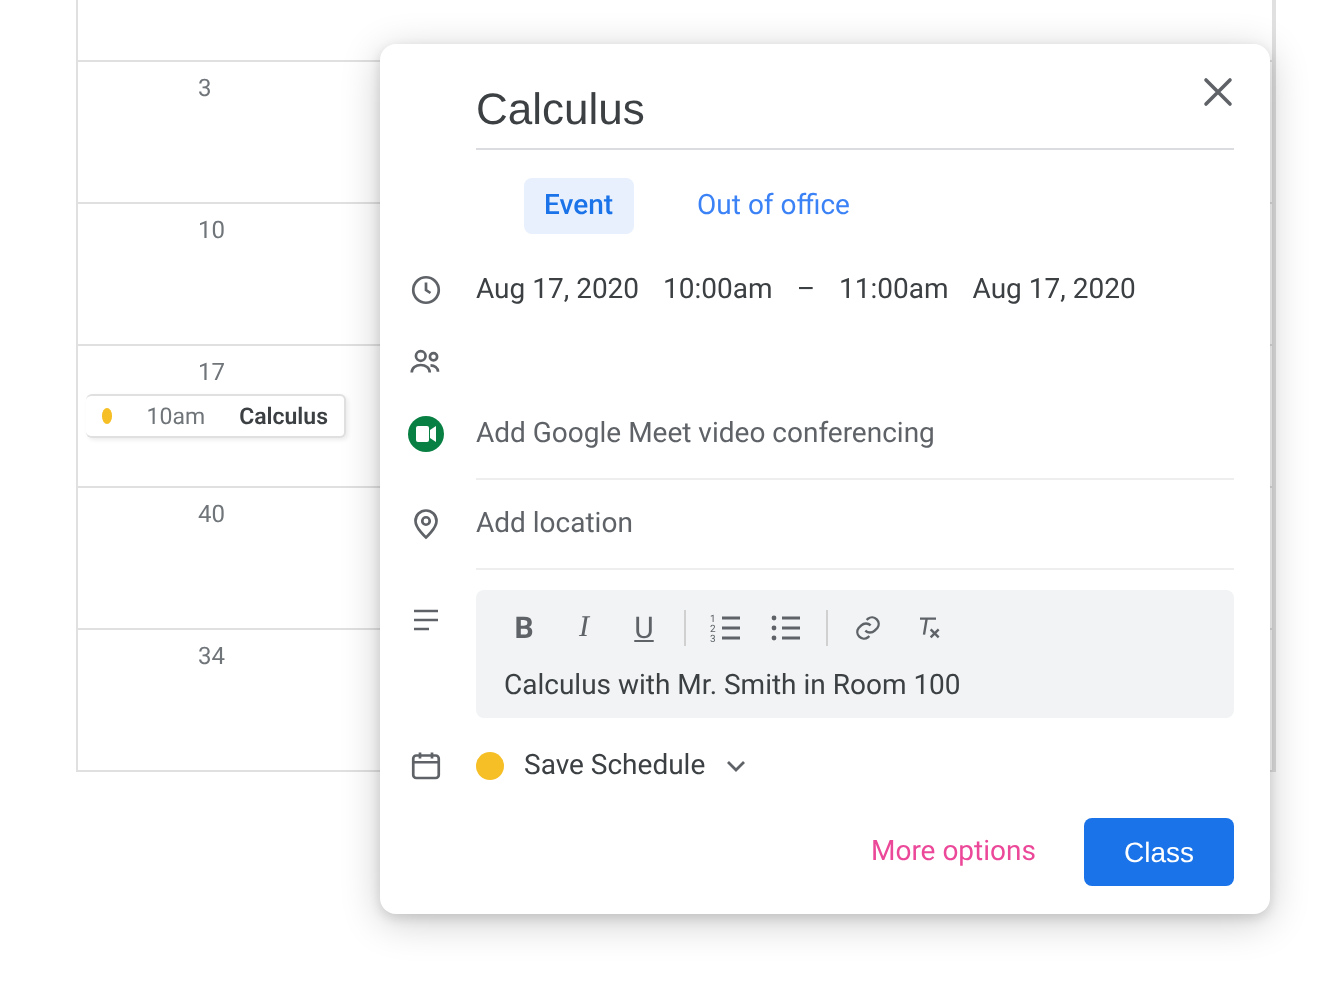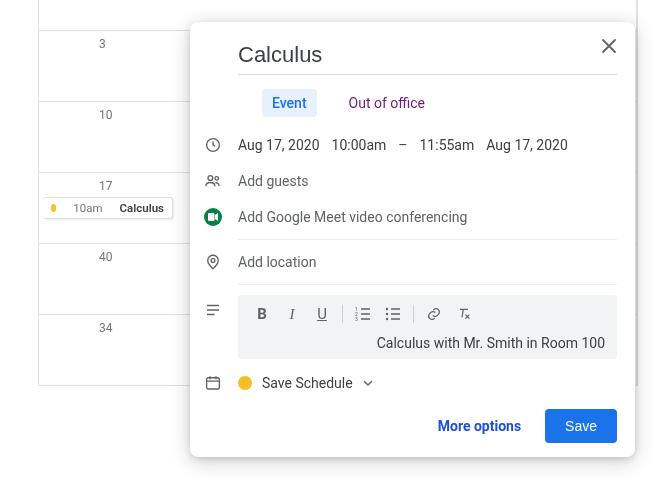--- a/index.html
+++ b/index.html
@@ -105,21 +105,21 @@
     padding: 4px 0 6px 0;
     width: 100%;
     outline: none;
   }
   .tabs {
     display: flex;
     gap: 22px;
     font-size: 14px;
     padding: 8px 0 4px 0;
   }
-  .tab { color: #701a75; cursor: pointer; padding: 6px 10px; border-radius: 4px; }
+  .tab { color: #3b82f6; cursor: pointer; padding: 6px 10px; border-radius: 4px; }
   .tab.active { color: #1a73e8; background: #e8f0fe; font-weight: 500; }
   .datetime {
     font-size: 14px;
     color: #3c4043;
     display: flex;
     gap: 12px;
     flex-wrap: nowrap;
     align-items: center;
   }
   .sep { border-top: 1px solid #eee; margin: 4px 18px 4px 48px; }
@@ -143,43 +143,41 @@
     border-radius: 3px;
     font-size: 15px;
   }
   .tdiv {
     width: 1px; height: 18px; background: #d0d0d0; margin: 0 4px;
   }
   .desc-text {
     padding: 2px 12px 2px 14px;
     font-size: 14px;
     color: #3c4043;
-    text-align: right;
   }
   .cal-select {
     display: flex; align-items: center; gap: 10px;
     font-size: 14px; color: #3c4043;
   }
   .cal-dot {
     width: 14px; height: 14px; border-radius: 50%; background: #f6bf26;
   }
   .footer {
     display: flex;
     justify-content: flex-end;
     align-items: center;
     gap: 14px;
     padding: 8px 18px 0 18px;
   }
   .more-btn {
-    color: #1d4ed8;
+    color: #ec4899;
     font-size: 14px;
     cursor: pointer;
     padding: 8px 10px;
     border-radius: 4px;
-    font-weight: bold;
   }
   .save-btn {
     background: #1a73e8;
     color: #fff;
     border: none;
     padding: 9px 20px;
     border-radius: 4px;
     font-size: 14px;
     font-weight: 500;
     cursor: pointer;
@@ -246,35 +244,34 @@
     <div class="icon-col">
       <svg width="18" height="18" viewBox="0 0 24 24" fill="none" stroke="#5f6368" stroke-width="1.8">
           <circle cx="12" cy="12" r="8.5"></circle>
           <path d="M12 7v5l3 2"></path>
         </svg>
     </div>
     <div class="content-col datetime">
       <span>Aug 17, 2020</span>
       <span>10:00am</span>
       <span>–</span>
-      <span>11:55am</span>
+      <span>11:00am</span>
       <span>Aug 17, 2020</span>
     </div>
   </div>
 
   <div class="row">
     <div class="icon-col">
       <svg width="18" height="18" viewBox="0 0 24 24" fill="none" stroke="#5f6368" stroke-width="1.8">
           <circle cx="8.5" cy="8" r="3.2"></circle>
           <path d="M2.5 19c0-3 2.7-5 6-5s6 2 6 5"></path>
           <circle cx="17" cy="8.5" r="2.4"></circle>
           <path d="M15 14.2c2.6 .1 5 1.6 5 4.3"></path>
         </svg>
     </div>
-    <div class="content-col muted">Add guests</div>
   </div>
 
   <div class="row">
     <div class="icon-col">
       <span class="meet-icon">
         <svg width="10" height="8" viewBox="0 0 10 8">
             <rect x="0" y="0" width="6.5" height="8" rx="1" fill="#fff"></rect>
             <path d="M7 2 L10 0 L10 8 L7 6 Z" fill="#fff"></path>
           </svg>
       </span>
@@ -357,15 +354,15 @@
         <span>Save Schedule</span>
         <svg width="10" height="10" viewBox="0 0 10 10">
             <path d="M1 3l4 4 4-4" fill="none" stroke="#5f6368" stroke-width="1.4"></path>
           </svg>
       </div>
     </div>
   </div>
 
   <div class="footer">
     <span class="more-btn">More options</span>
-    <button class="save-btn">Save</button>
+    <button class="save-btn">Class</button>
   </div>
 </div>
 
 </body></html>

